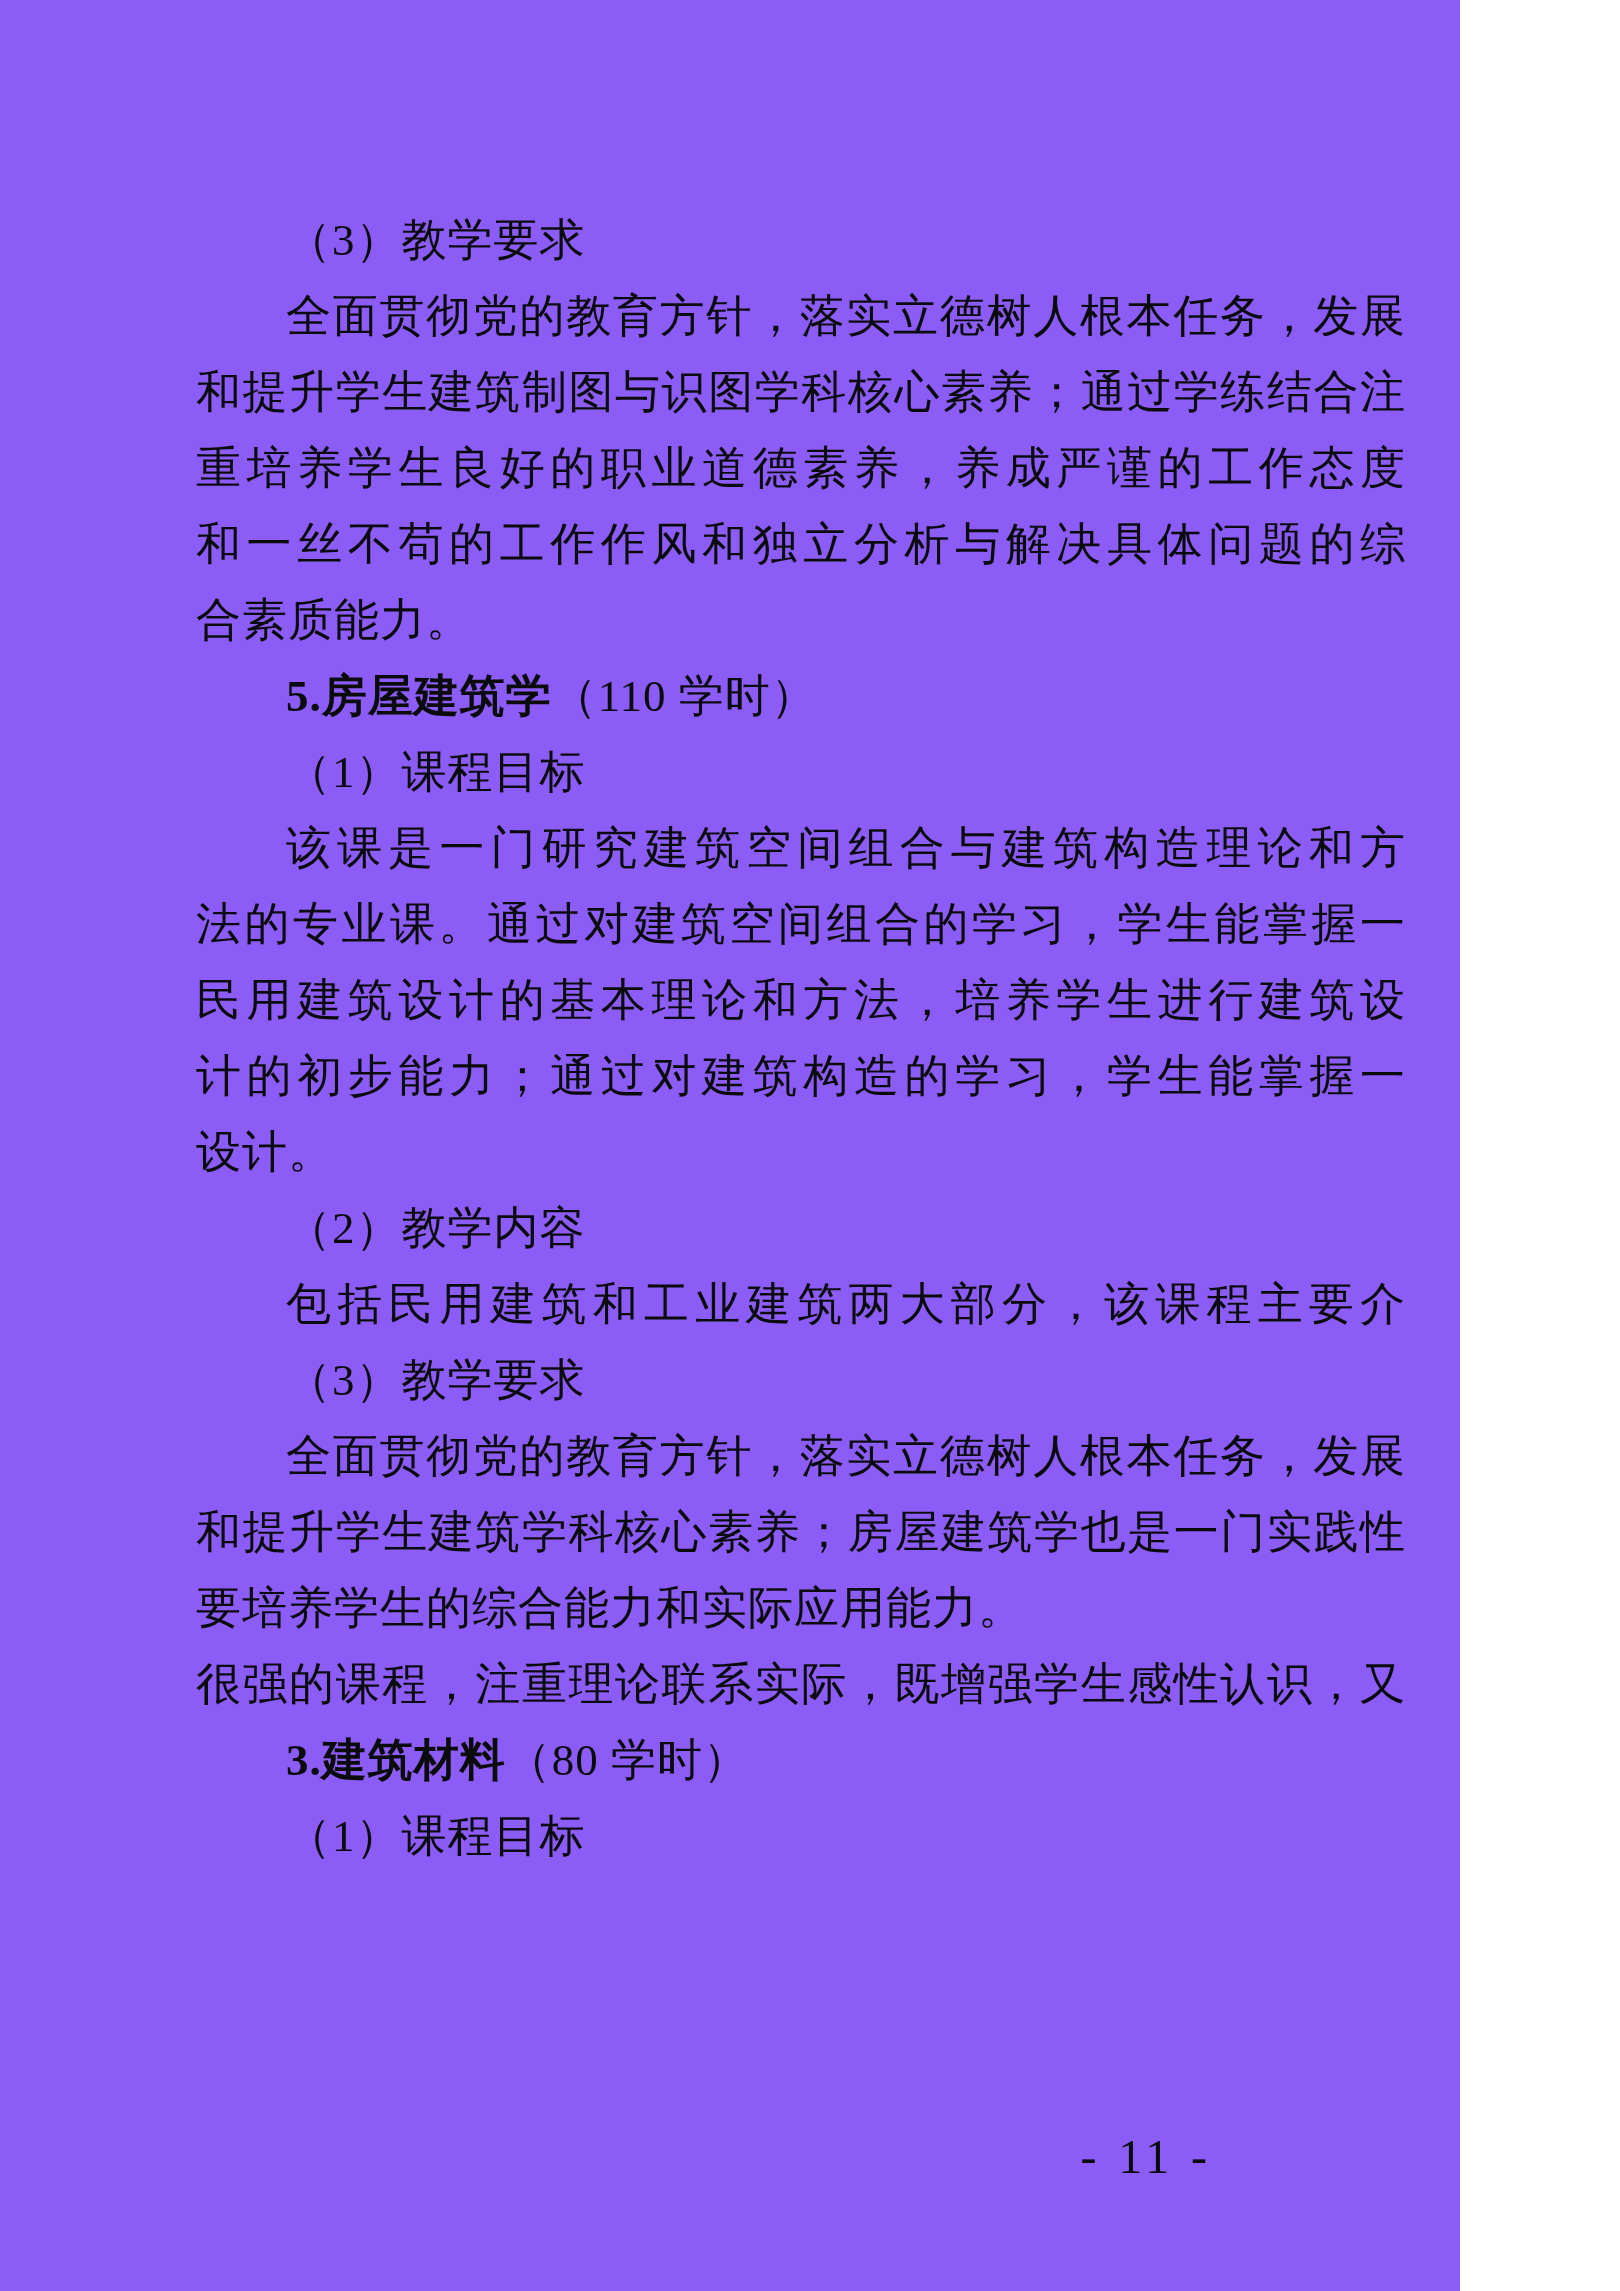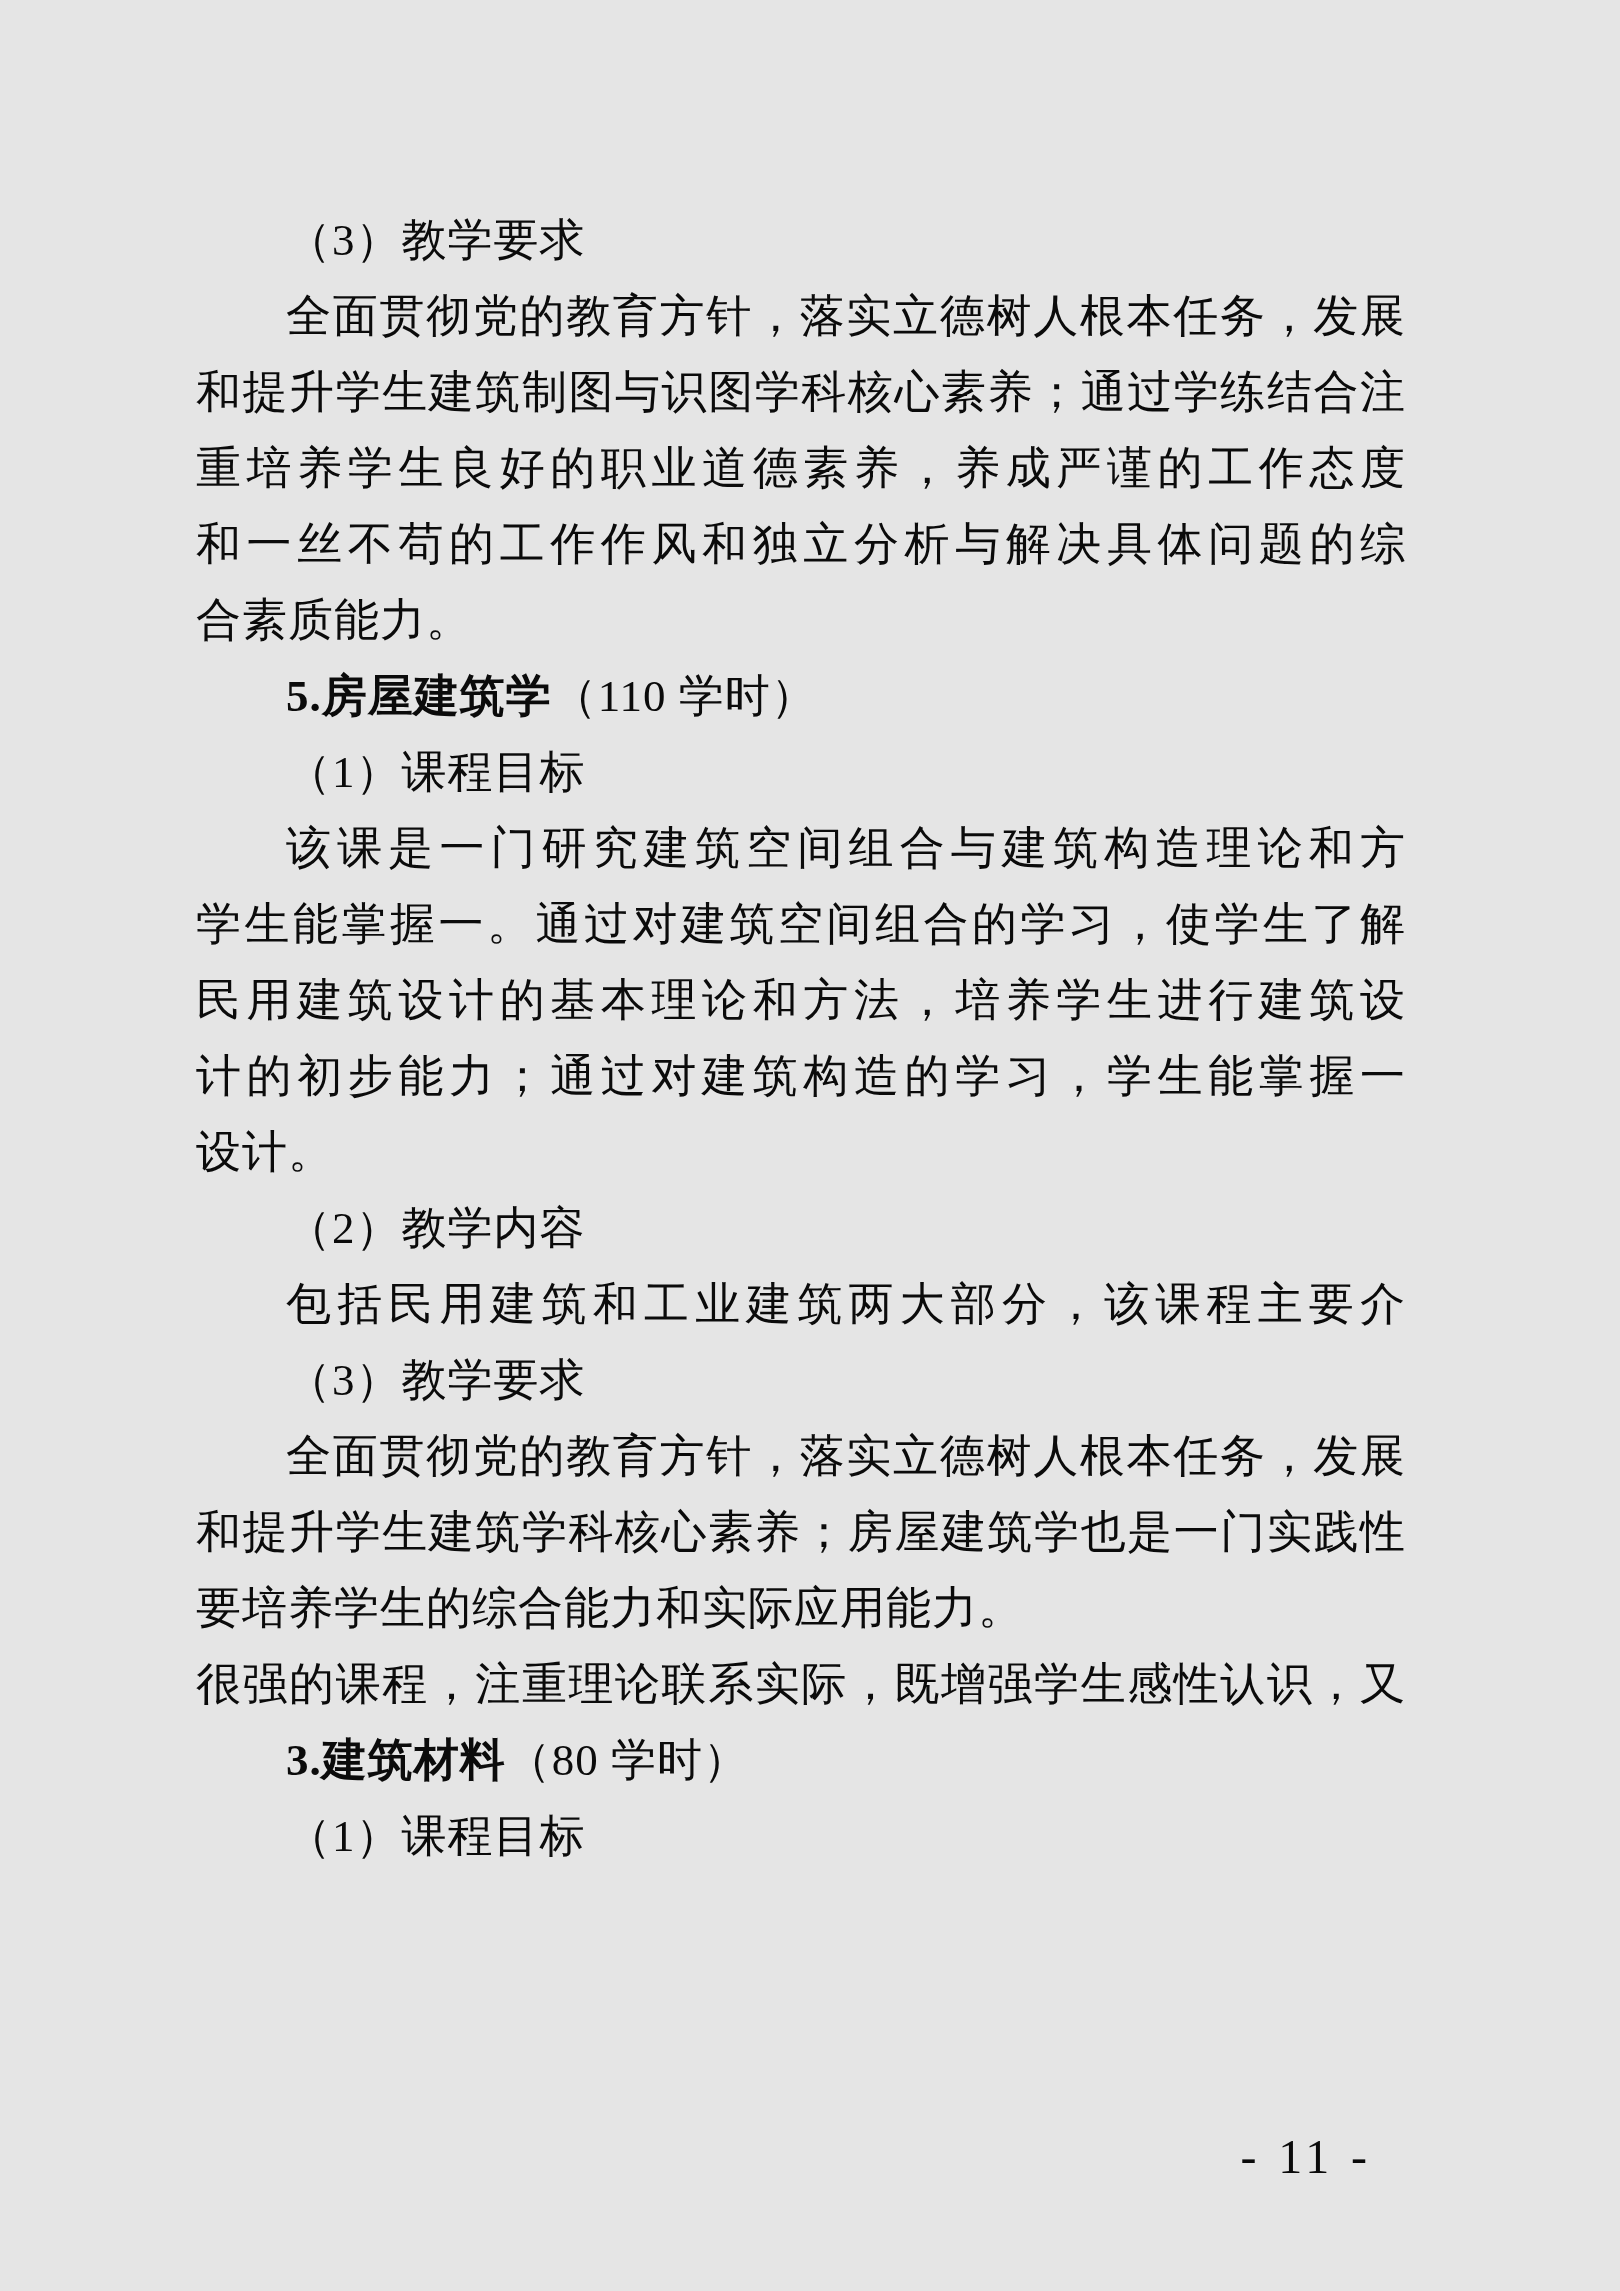--- a/index.html
+++ b/index.html
@@ -2,23 +2,23 @@
 <html><head>
 <meta charset="utf-8">
 <style>
   html, body {
     margin: 0;
     padding: 0;
     background: #ffffff;
   }
   .page {
     position: relative;
-    width: 1620px;
+    width: 1460px;
     height: 2292px;
-    background: #e5e5e5;
+    background: #8b5cf6;
     overflow: hidden;
     font-family: "Liberation Serif", "DejaVu Serif", serif;
     color: #0b0b0b;
   }
   .content {
     position: absolute;
     left: 196px;
     top: 202px;
     width: 1210px;
   }
@@ -66,21 +66,21 @@
   <div class="content">
       <div class="line indent">（3）教学要求</div>
       <div class="line indent fill">全面贯彻党的教育方针，落实立德树人根本任务，发展</div>
       <div class="line fill">和提升学生建筑制图与识图学科核心素养；通过学练结合注</div>
       <div class="line fill">重培养学生良好的职业道德素养，养成严谨的工作态度</div>
       <div class="line fill">和一丝不苟的工作作风和独立分析与解决具体问题的综</div>
       <div class="line">合素质能力。</div>
       <div class="line indent heading"><span class="hbold">5.房屋建筑学</span><span class="hrest">（110 学时）</span></div>
       <div class="line indent">（1）课程目标</div>
       <div class="line indent fill">该课是一门研究建筑空间组合与建筑构造理论和方</div>
-      <div class="line fill">学生能掌握一。通过对建筑空间组合的学习，使学生了解</div>
+      <div class="line fill">法的专业课。通过对建筑空间组合的学习，学生能掌握一</div>
       <div class="line fill">民用建筑设计的基本理论和方法，培养学生进行建筑设</div>
       <div class="line fill">计的初步能力；通过对建筑构造的学习，学生能掌握一</div>
       <div class="line">设计。</div>
       <div class="line indent">（2）教学内容</div>
       <div class="line indent fill">包括民用建筑和工业建筑两大部分，该课程主要介</div>
       <div class="line indent">（3）教学要求</div>
       <div class="line indent fill">全面贯彻党的教育方针，落实立德树人根本任务，发展</div>
       <div class="line fill">和提升学生建筑学科核心素养；房屋建筑学也是一门实践性</div>
       <div class="line">要培养学生的综合能力和实际应用能力。</div>
       <div class="line fill">很强的课程，注重理论联系实际，既增强学生感性认识，又</div>

